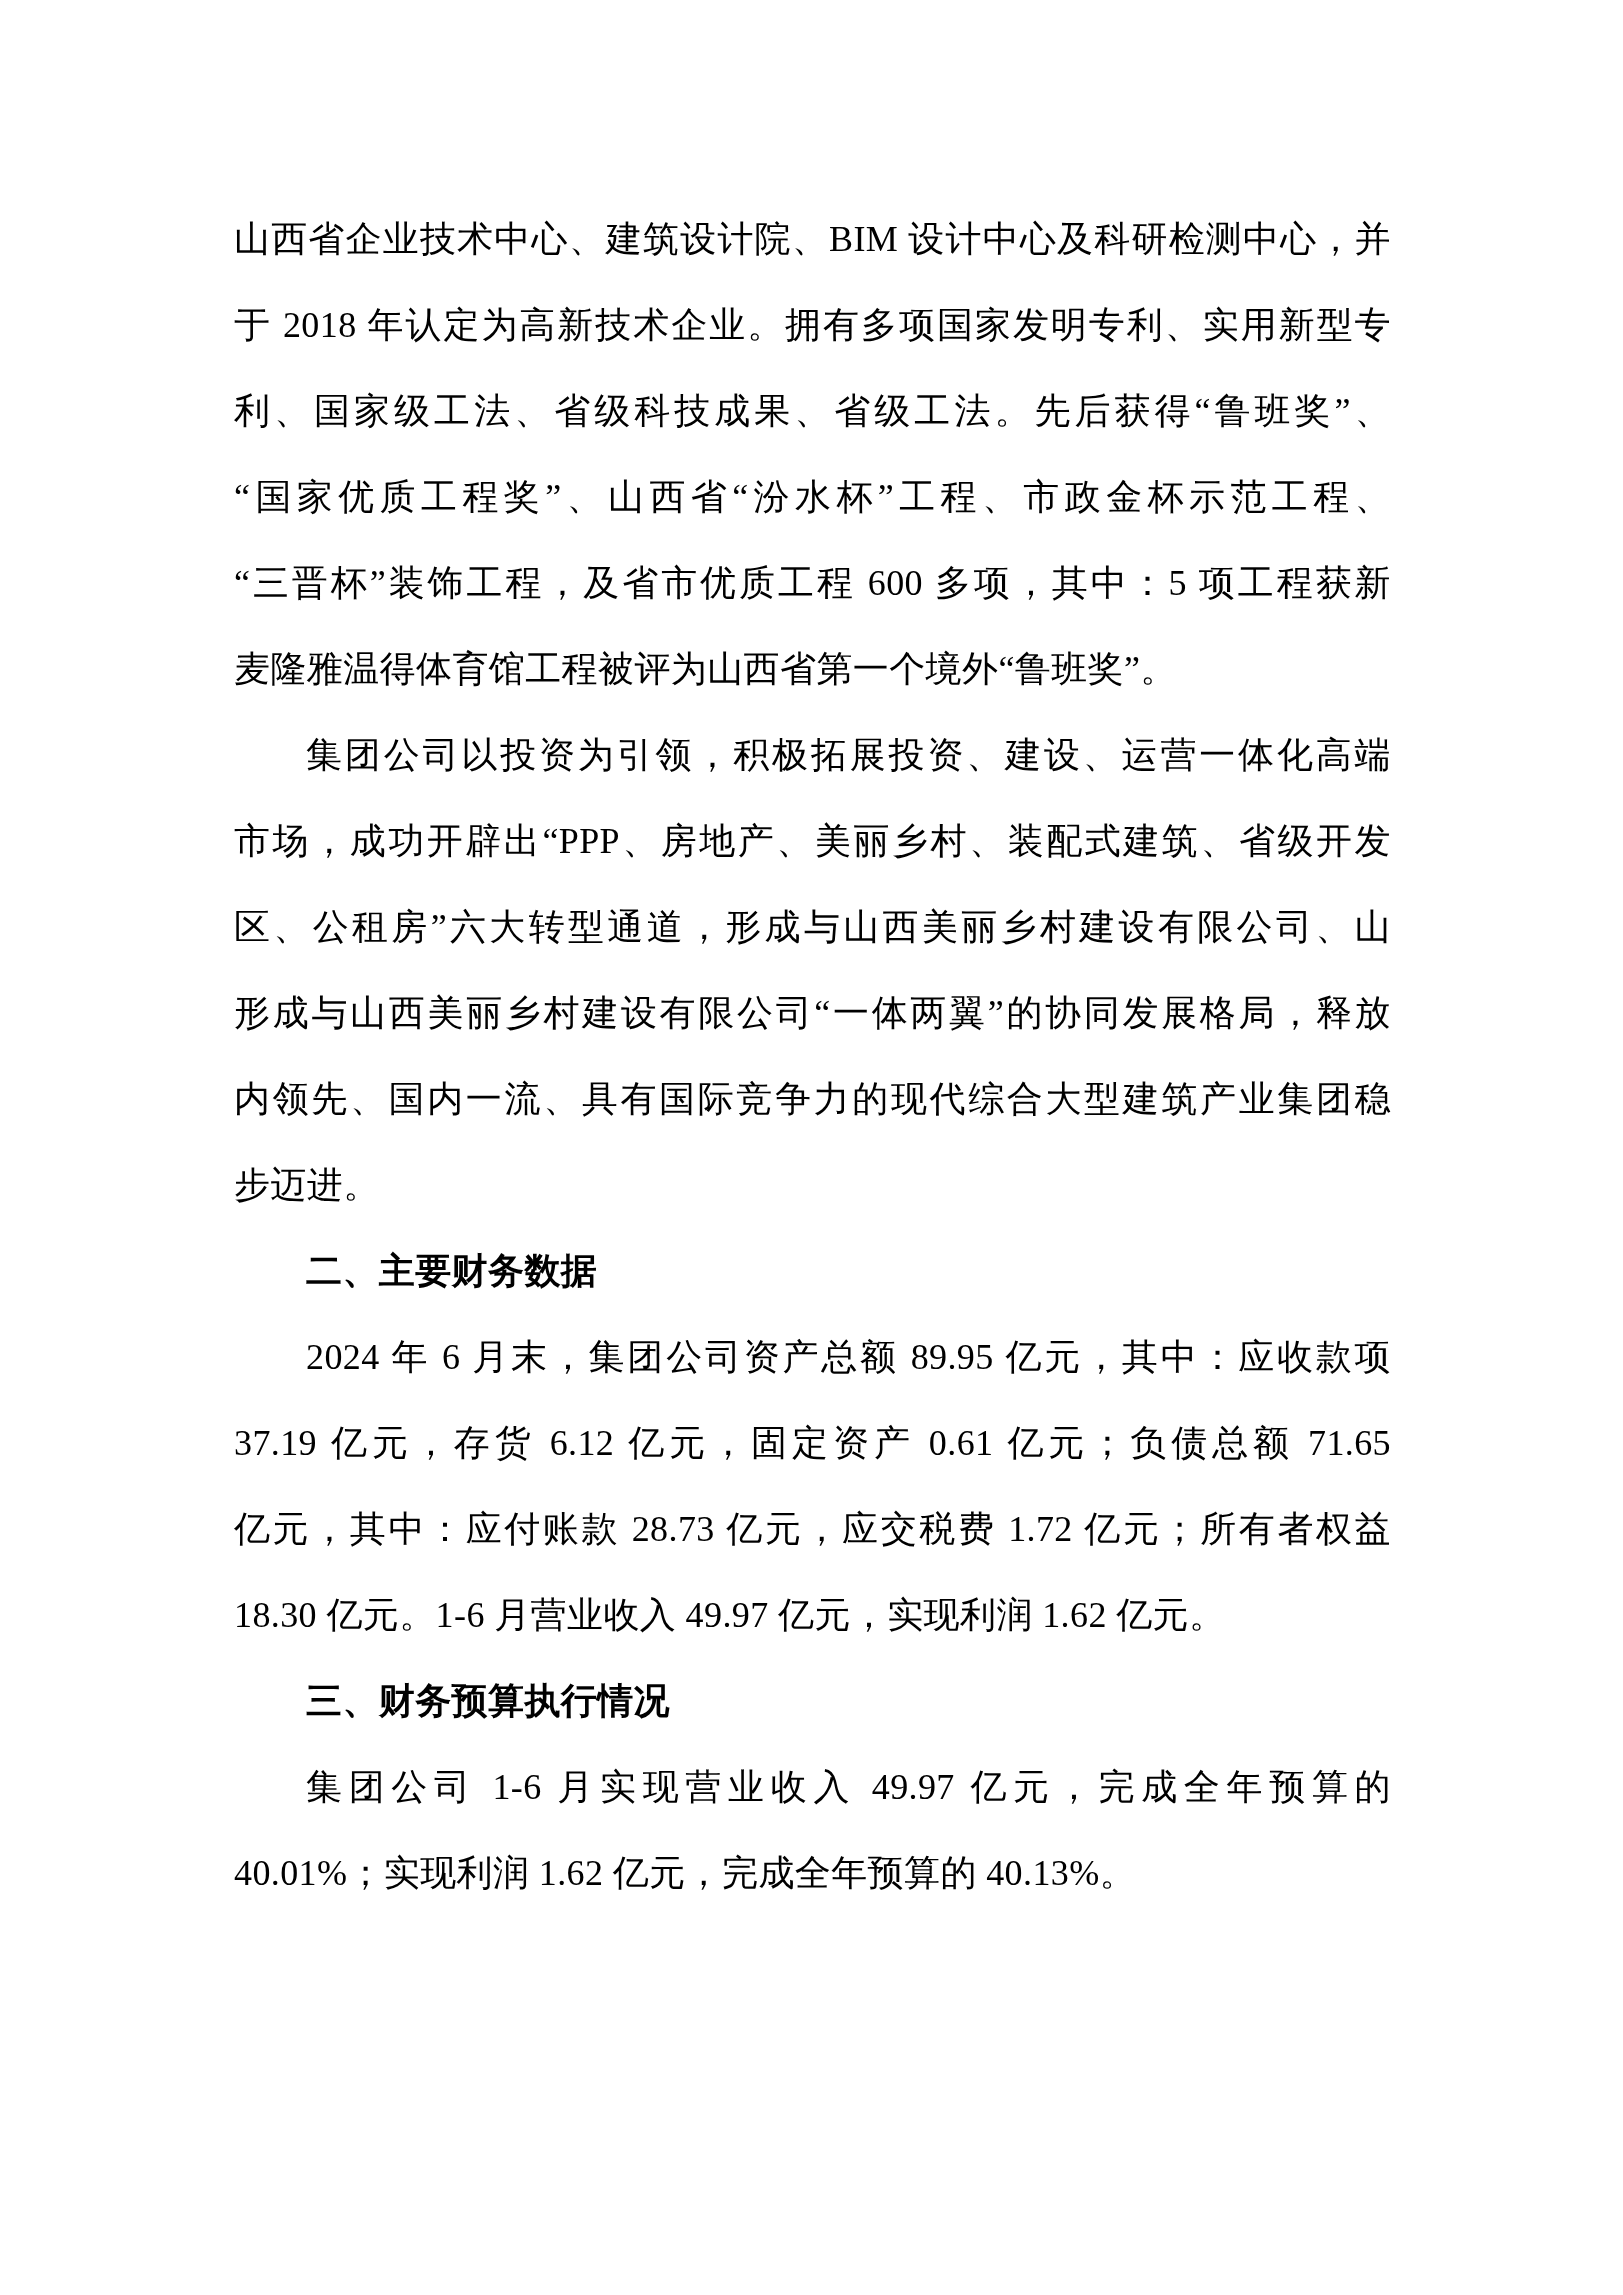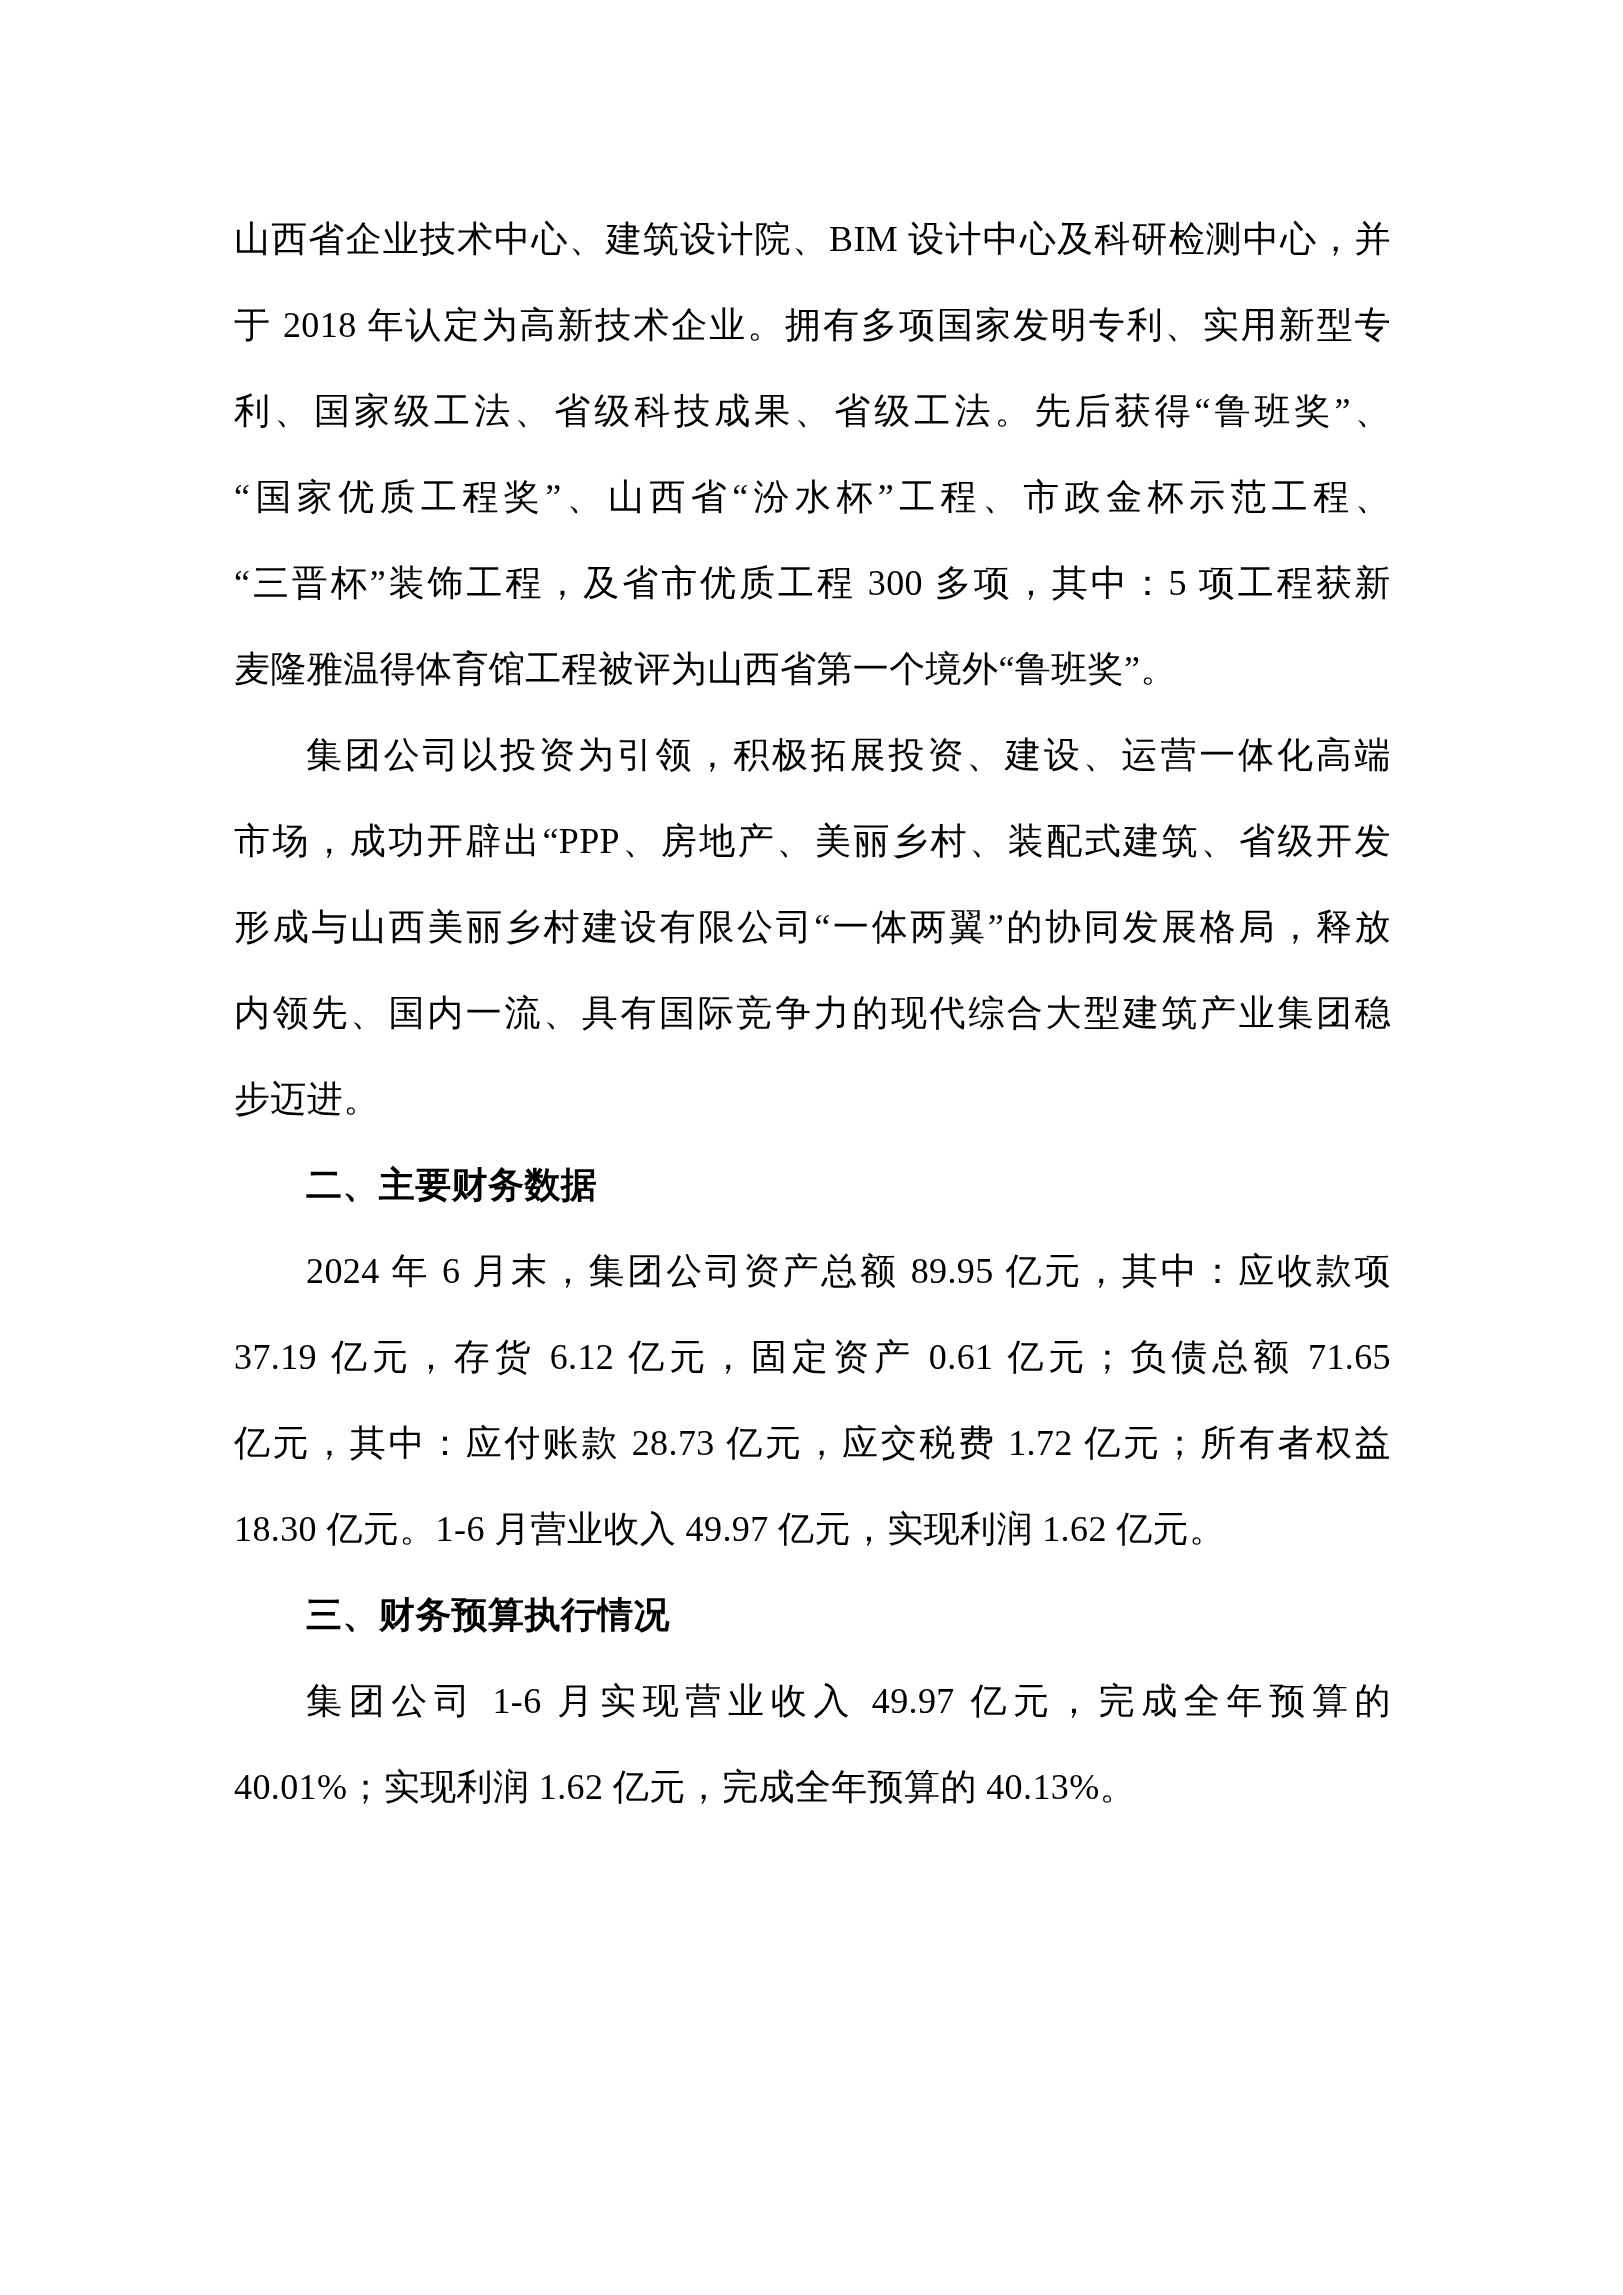--- a/index.html
+++ b/index.html
@@ -49,25 +49,26 @@
 </head>
 <body>
 
 <div class="page">
   <div class="content">
 
     <div class="line">山西省企业技术中心、建筑设计院、BIM 设计中心及科研检测中心，并</div>
     <div class="line">于 2018 年认定为高新技术企业。拥有多项国家发明专利、实用新型专</div>
     <div class="line">利、国家级工法、省级科技成果、省级工法。先后获得“鲁班奖”、</div>
     <div class="line">“国家优质工程奖”、山西省“汾水杯”工程、市政金杯示范工程、</div>
-    <div class="line">“三晋杯”装饰工程，及省市优质工程 300 多项，其中：5 项工程获新</div>
+    <div class="line">“三晋杯”装饰工程，及省市优质工程 600 多项，其中：5 项工程获新</div>
     <div class="line short">麦隆雅温得体育馆工程被评为山西省第一个境外“鲁班奖”。</div>
 
     <div class="line indent">集团公司以投资为引领，积极拓展投资、建设、运营一体化高端</div>
     <div class="line">市场，成功开辟出“PPP、房地产、美丽乡村、装配式建筑、省级开发</div>
+    <div class="line">区、公租房”六大转型通道，形成与山西美丽乡村建设有限公司、山</div>
     <div class="line">形成与山西美丽乡村建设有限公司“一体两翼”的协同发展格局，释放</div>
     <div class="line">内领先、国内一流、具有国际竞争力的现代综合大型建筑产业集团稳</div>
     <div class="line short">步迈进。</div>
 
     <div class="line heading">二、主要财务数据</div>
 
     <div class="line indent">2024 年 6 月末，集团公司资产总额 89.95 亿元，其中：应收款项</div>
     <div class="line">37.19 亿元，存货 6.12 亿元，固定资产 0.61 亿元；负债总额 71.65</div>
     <div class="line">亿元，其中：应付账款 28.73 亿元，应交税费 1.72 亿元；所有者权益</div>
     <div class="line short">18.30 亿元。1-6 月营业收入 49.97 亿元，实现利润 1.62 亿元。</div>

